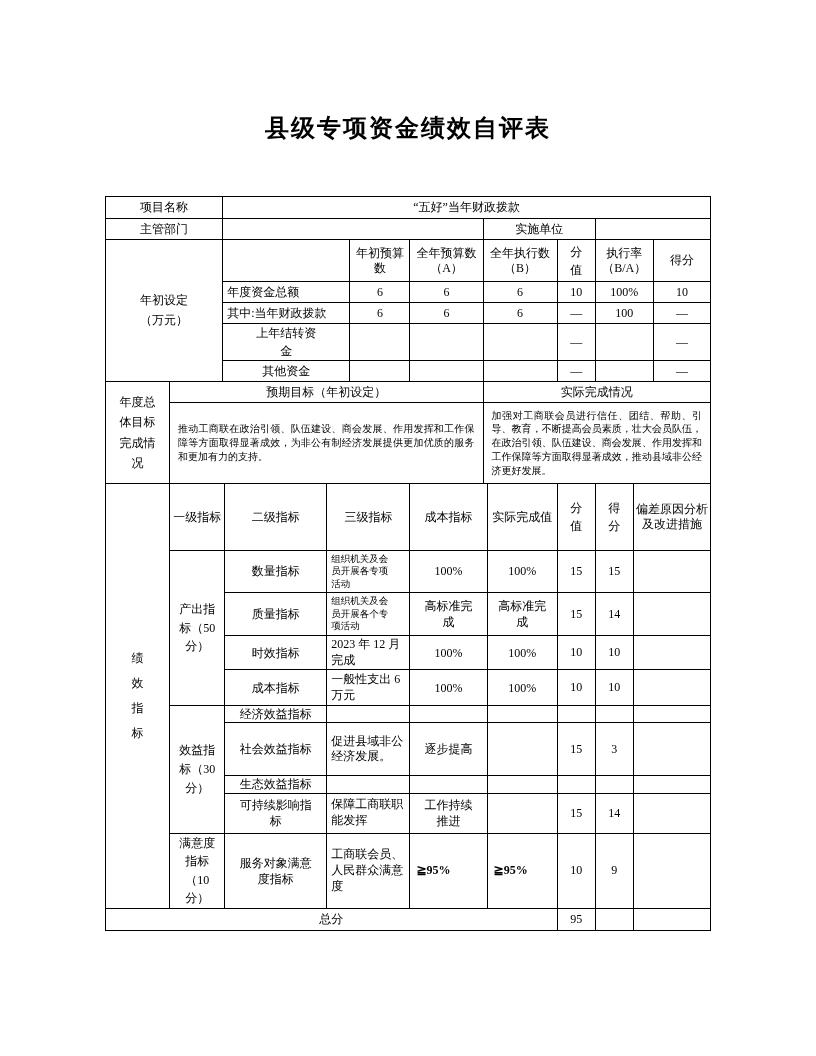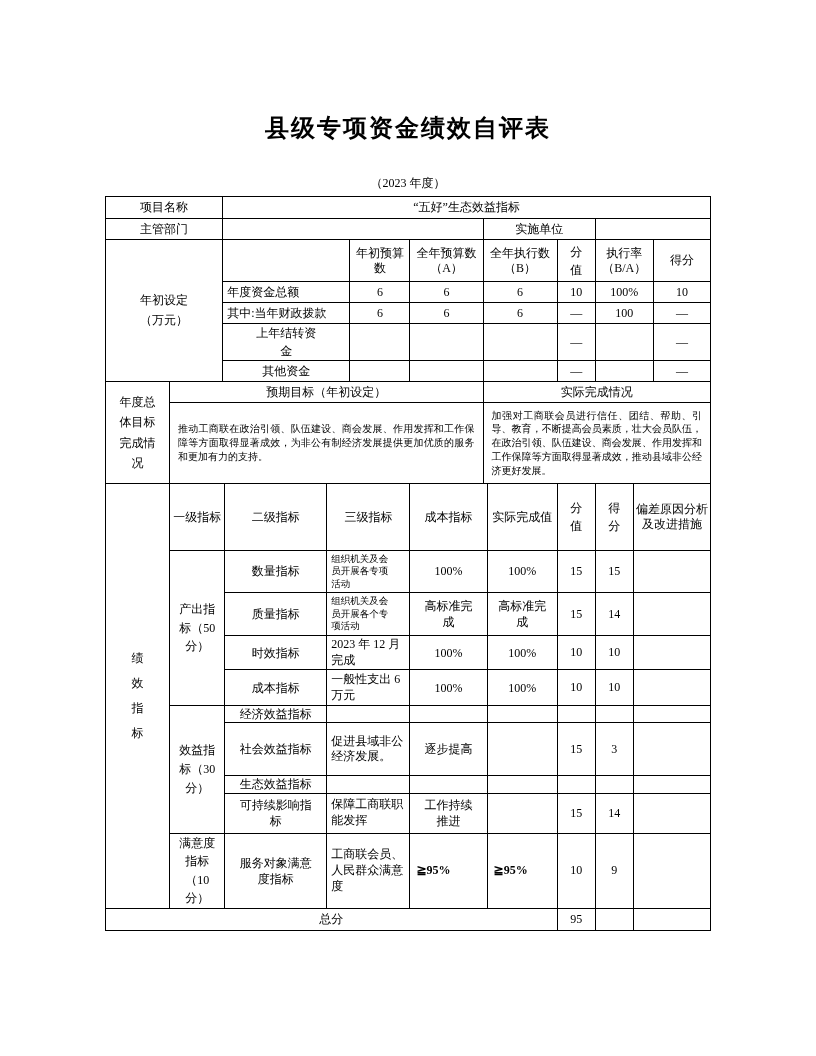--- a/index.html
+++ b/index.html
@@ -30,40 +30,39 @@
   td.sm3{text-align:left;font-size:9.5px;line-height:1.32;
          padding:1px 18px 1px 4px;}               
   td.val{padding:0 10px;line-height:1.35;}        
   td.lv{text-align:left;padding-left:6px;font-weight:bold;}        
 </style>
 </head>
 <body>
 
 <div class="page">
   <div class="doc-title">县级专项资金绩效自评表</div>
-  <div class="doc-subtitle">（2023 年度）</div>
 
   <div class="tbl-wrap">
 
     <table class="t1">
       <colgroup>
         <col style="width:64px">
           <col style="width:53px">
           <col style="width:127px">
         <col style="width:60px">
           <col style="width:73px">
           <col style="width:74px">
         <col style="width:38px">
           <col style="width:58px">
           <col style="width:57px">
       </colgroup>
       <tbody>
           <tr style="height:22px">
         <td colspan="2">项目名称</td>
-        <td colspan="7">“五好”生态效益指标</td>
+        <td colspan="7">“五好”当年财政拨款</td>
       </tr>
       <tr style="height:21px">
         <td colspan="2">主管部门</td>
         <td colspan="3"></td>
         <td colspan="2">实施单位</td>
         <td colspan="2"></td>
       </tr>
       <tr style="height:42px">
         <td colspan="2" rowspan="5" class="fl">年初设定（万元）</td>
         <td></td>

